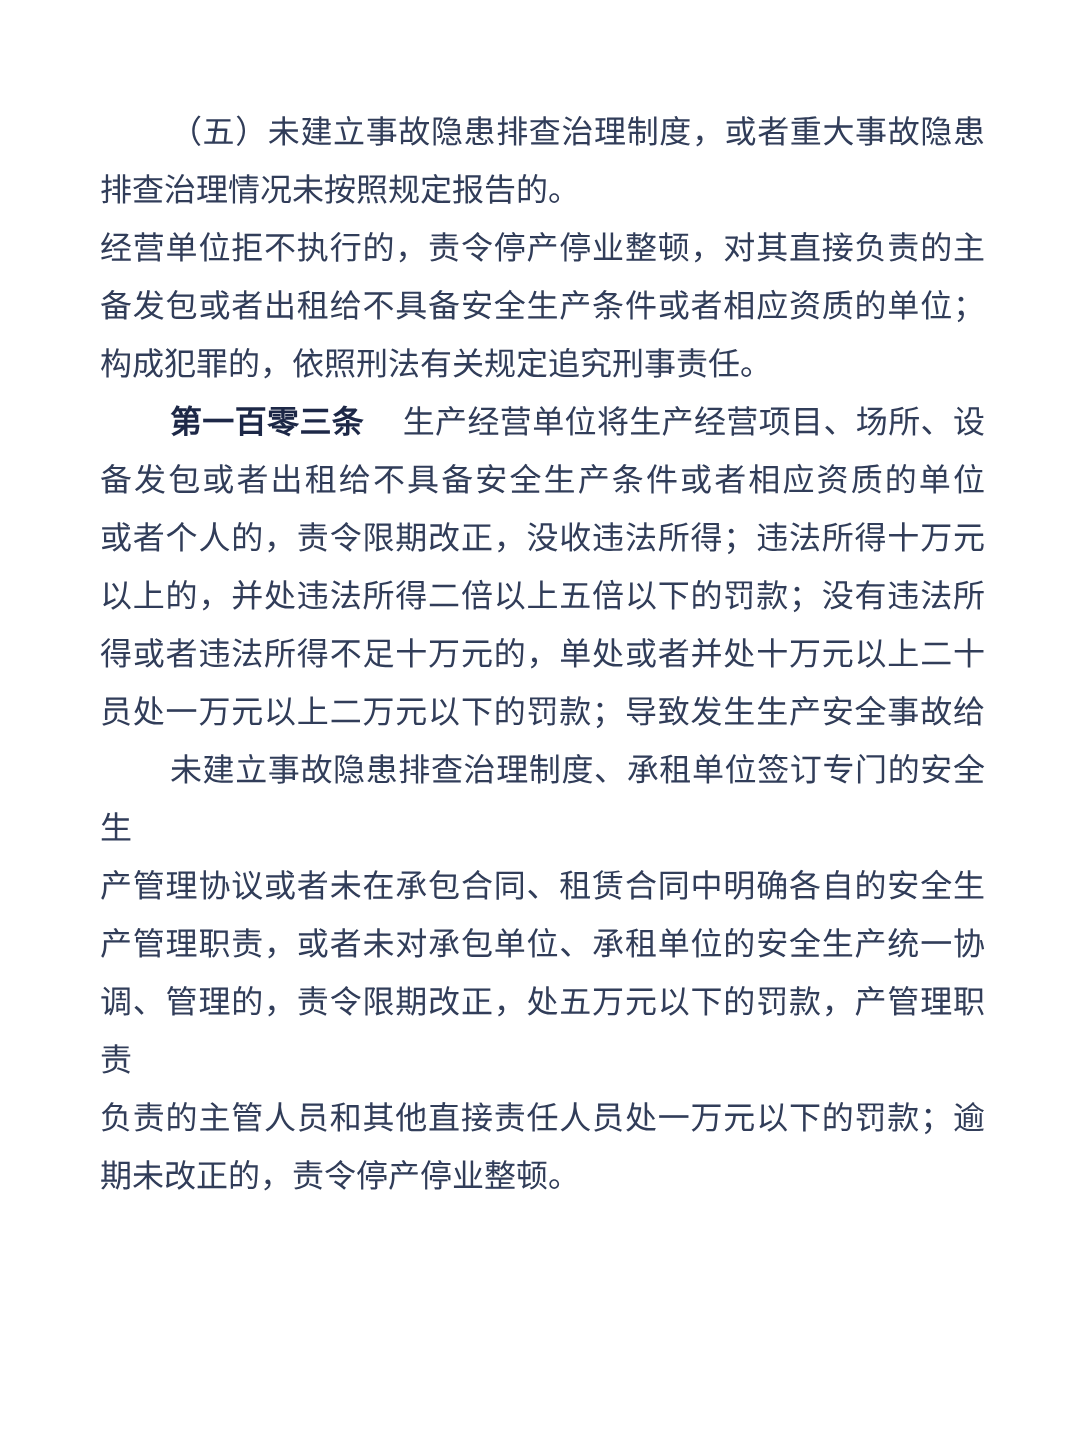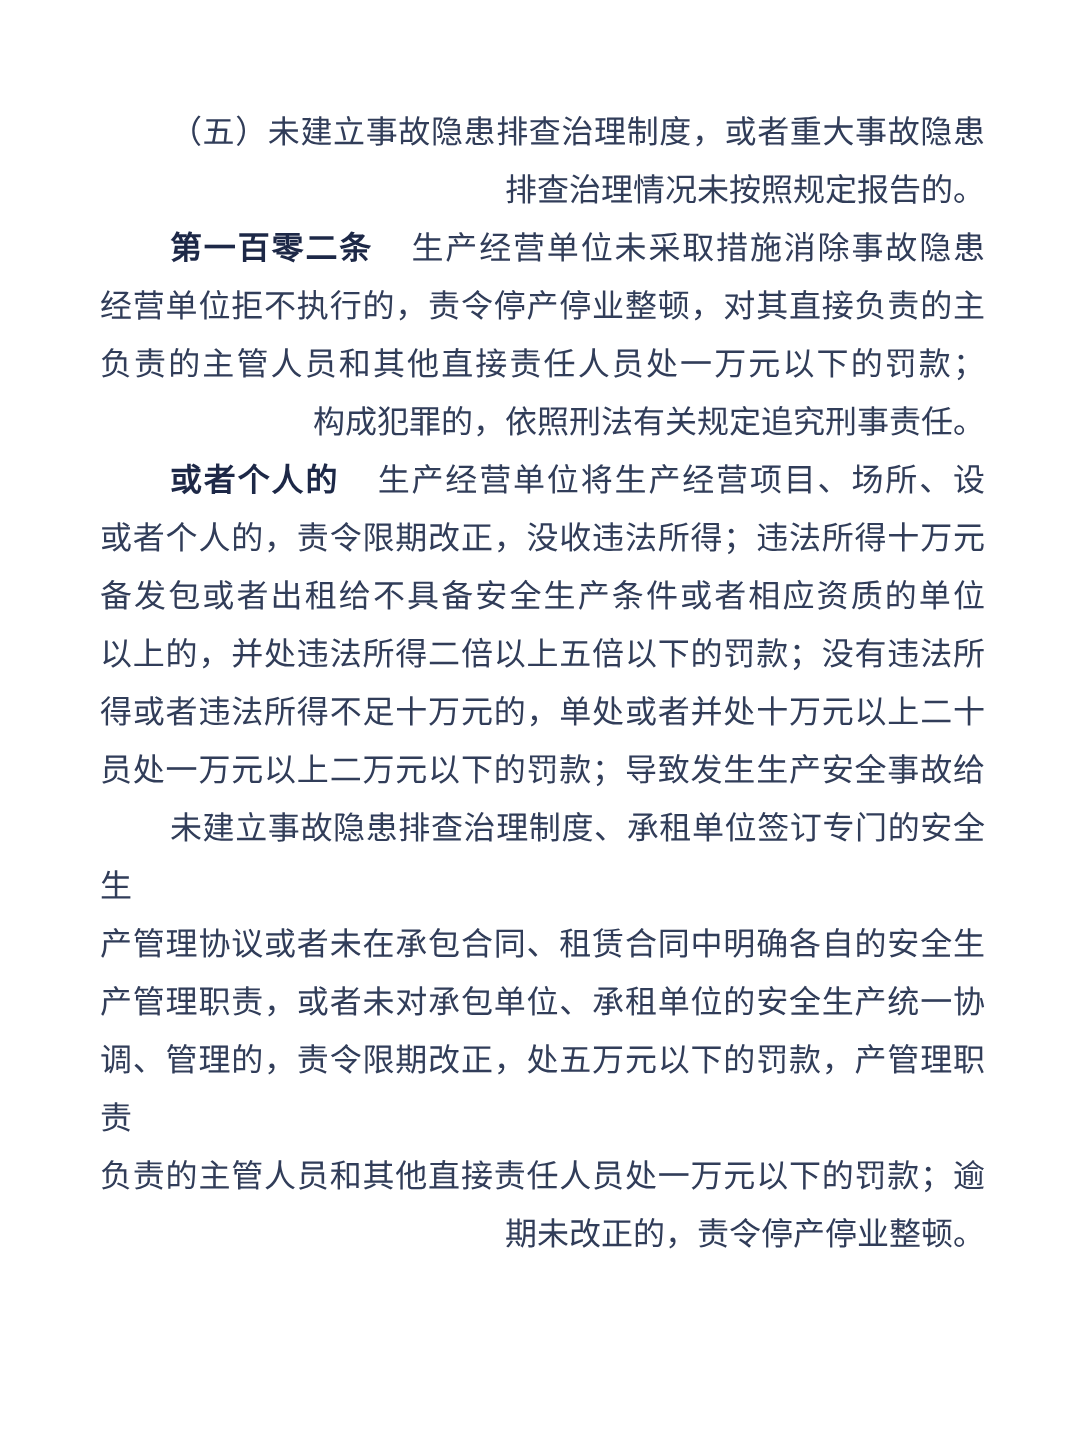--- a/index.html
+++ b/index.html
@@ -32,21 +32,21 @@
       color: #313d59;
       letter-spacing: 0;
     }
     .para {
       margin: 0;
       padding: 0;
     }
     .line {
       width: 885px;
       white-space: nowrap;
-      text-align: right;
+      text-align: left;
     }
     .line.fill {
       white-space: normal;
       text-align: justify;
       text-align-last: justify;
       text-justify: inter-character;
     }
     .line.indent {
       text-indent: 70px;
     }
@@ -63,29 +63,28 @@
 </head>
 <body>
 
 <div class="page">
   <div class="text-block" id="text-block">
       <div class="para">
         <div class="line fill indent"><span class="body-text">（五）未建立事故隐患排查治理制度，或者重大事故隐患</span></div>
         <div class="line"><span class="body-text">排查治理情况未按照规定报告的。</span></div>
       </div>
       <div class="para">
-        <div class="line fill indent"><span class="article-no">第一百零二条</span><span class="body-text">生产经营单位未采取措施消除事故隐患</span></div>
         <div class="line fill"><span class="body-text">经营单位拒不执行的，责令停产停业整顿，对其直接负责的主</span></div>
-        <div class="line fill"><span class="body-text">负责的主管人员和其他直接责任人员处一万元以下的罚款；</span></div>
+        <div class="line fill"><span class="body-text">备发包或者出租给不具备安全生产条件或者相应资质的单位；</span></div>
         <div class="line"><span class="body-text">构成犯罪的，依照刑法有关规定追究刑事责任。</span></div>
       </div>
       <div class="para">
-        <div class="line fill indent"><span class="article-no">或者个人的</span><span class="body-text">生产经营单位将生产经营项目、场所、设</span></div>
+        <div class="line fill indent"><span class="article-no">第一百零三条</span><span class="body-text">生产经营单位将生产经营项目、场所、设</span></div>
+        <div class="line fill"><span class="body-text">备发包或者出租给不具备安全生产条件或者相应资质的单位</span></div>
         <div class="line fill"><span class="body-text">或者个人的，责令限期改正，没收违法所得；违法所得十万元</span></div>
-        <div class="line fill"><span class="body-text">备发包或者出租给不具备安全生产条件或者相应资质的单位</span></div>
         <div class="line fill"><span class="body-text">以上的，并处违法所得二倍以上五倍以下的罚款；没有违法所</span></div>
         <div class="line fill"><span class="body-text">得或者违法所得不足十万元的，单处或者并处十万元以上二十</span></div>
         <div class="line fill"><span class="body-text">员处一万元以上二万元以下的罚款；导致发生生产安全事故给</span></div>
       </div>
       <div class="para">
         <div class="line fill indent"><span class="body-text">未建立事故隐患排查治理制度、承租单位签订专门的安全生</span></div>
         <div class="line fill"><span class="body-text">产管理协议或者未在承包合同、租赁合同中明确各自的安全生</span></div>
         <div class="line fill"><span class="body-text">产管理职责，或者未对承包单位、承租单位的安全生产统一协</span></div>
         <div class="line fill"><span class="body-text">调、管理的，责令限期改正，处五万元以下的罚款，产管理职责</span></div>
         <div class="line fill"><span class="body-text">负责的主管人员和其他直接责任人员处一万元以下的罚款；逾</span></div>

